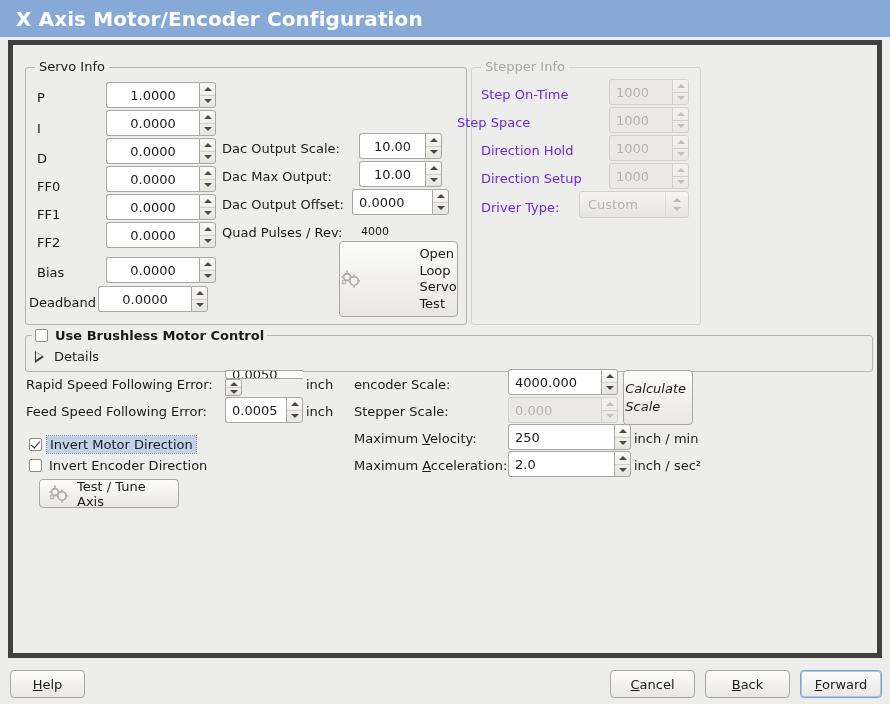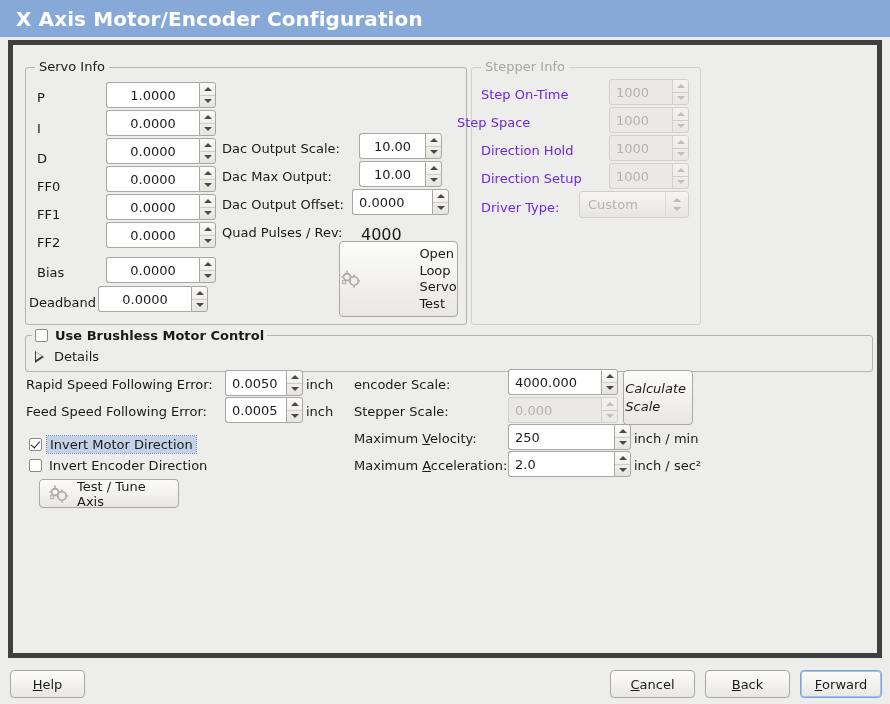--- a/index.html
+++ b/index.html
@@ -103,21 +103,21 @@
     border-left:1px solid #dedcd8;
   }
   .combo .carr::before,.combo .carr::after{
     content:"";position:absolute;left:50%;margin-left:-4px;width:0;height:0;
     border-left:4px solid transparent;border-right:4px solid transparent;
   }
   .combo .carr::before{top:6px;border-bottom:4px solid #bdbab6;}
   .combo .carr::after{bottom:6px;border-top:4px solid #bdbab6;}
 
   
-  .val{position:absolute;font-size:16px;color:#1a1a1a;}
+  .val{position:absolute;font-size:11px;color:#1a1a1a;}
 
   
   .btn{
     position:absolute;box-sizing:border-box;
     background:linear-gradient(#fcfcfb,#e9e7e3);
     border:1px solid #a9a7a3;border-radius:4px;
     font-size:13px;color:#1a1a1a;
     display:flex;align-items:center;justify-content:center;
     cursor:default;
   }
@@ -358,21 +358,21 @@
         </span>
       </span>
     </div>
 
     <div class="expander" style="left:22px;top:304px;">
       <span class="tri"></span>
       <span class="etext">Details</span>
     </div>
 
     <div class="lab" style="left:13px;top:332px;">Rapid Speed Following Error:</div>
-    <div class="spin" style="left:212px;top:325px;width:78px;">
+    <div class="spin" style="left:212px;top:325px;width:78px;flex-direction:column;">
       <div class="fld left">0.0050</div>
       <div class="btns">
           <div class="ar up"></div>
           <div class="ar dn"></div>
         </div>
     </div>
     <div class="lab" style="left:293px;top:332px;">inch</div>
 
     <div class="lab" style="left:13px;top:359px;">Feed Speed Following Error:</div>
     <div class="spin" style="left:212px;top:352px;width:78px;">

